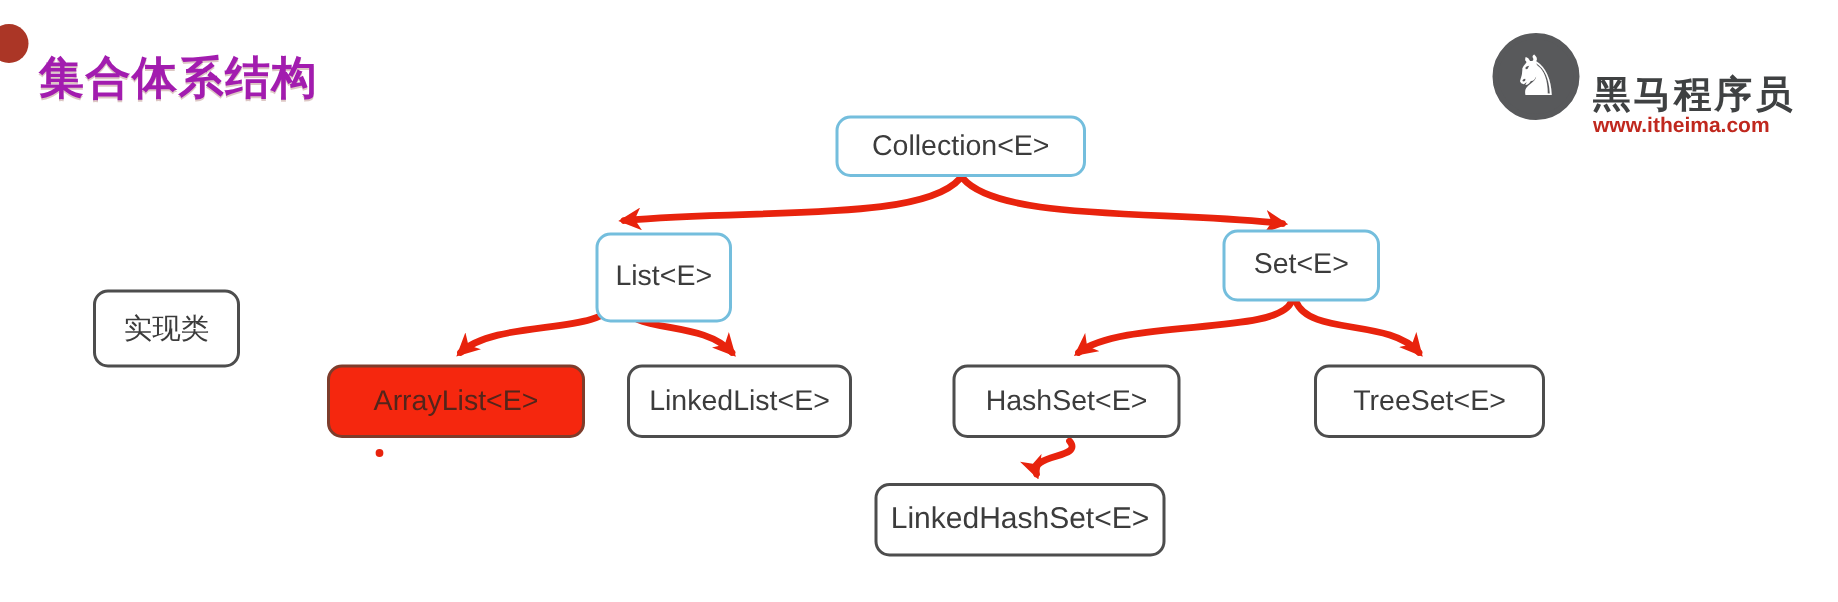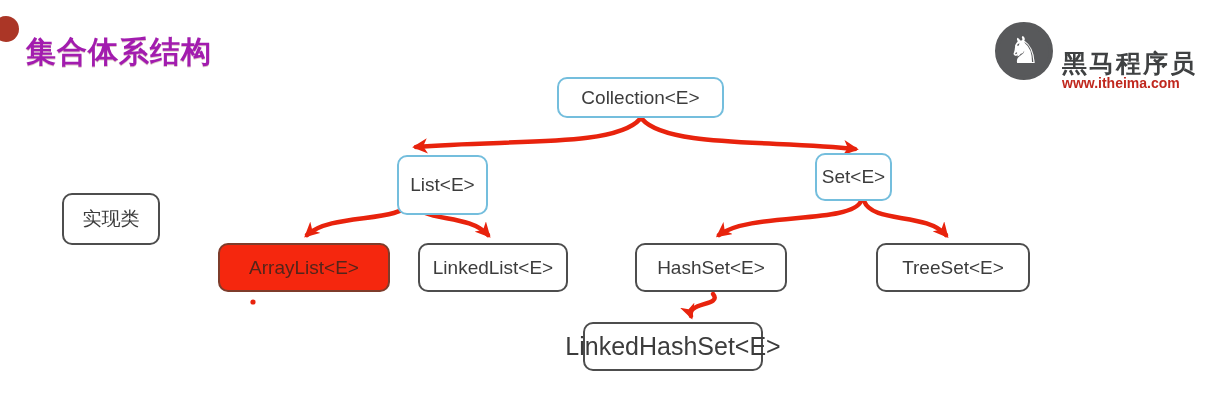--- a/index.html
+++ b/index.html
@@ -27,26 +27,26 @@
   .node {
     position:absolute; display:flex; align-items:center; justify-content:center;
     background:#ffffff; border:2px solid #4d4d4d; border-radius:10px;
     font-size:19px; color:#3c3c3c; box-sizing:border-box; white-space:nowrap;
   }
   .node.interface { border-color:#74bedd; }
   .node.highlight { background:#f5270e; border-color:#7e3c2b; color:#53251b; }
   
   .n-collection    { left:557px; top:77px;  width:167px; height:41px; }
   .n-list          { left:365px; top:155px; width:91px;  height:60px;margin-left:32px; }
-  .n-set           { left:815px; top:153px; width:77px;  height:48px; }
+  .n-set           { left:815px; top:153px; width:105px;  height:48px; }
   .n-arraylist     { left:218px; top:243px; width:172px; height:49px; }
   .n-linkedlist    { left:418px; top:243px; width:150px; height:49px; }
   .n-hashset       { left:635px; top:243px; width:152px; height:49px; }
   .n-treeset       { left:876px; top:243px; width:154px; height:49px; }
-  .n-linkedhashset { left:583px; top:322px; width:180px; height:49px; font-size:25px; }
+  .n-linkedhashset { left:583px; top:322px; width:194px; height:49px; font-size:20px; }
   
   .g-interface { left:63px; top:126px; width:96px; height:49px; }
   .g-impl      { left:62px; top:193px; width:98px; height:52px; }
   .arrows { position:absolute; left:0; top:0; width:1225px; height:401px; pointer-events:none; }
 </style>
 </head>
 <body>
 
 <div class="stage">
 

